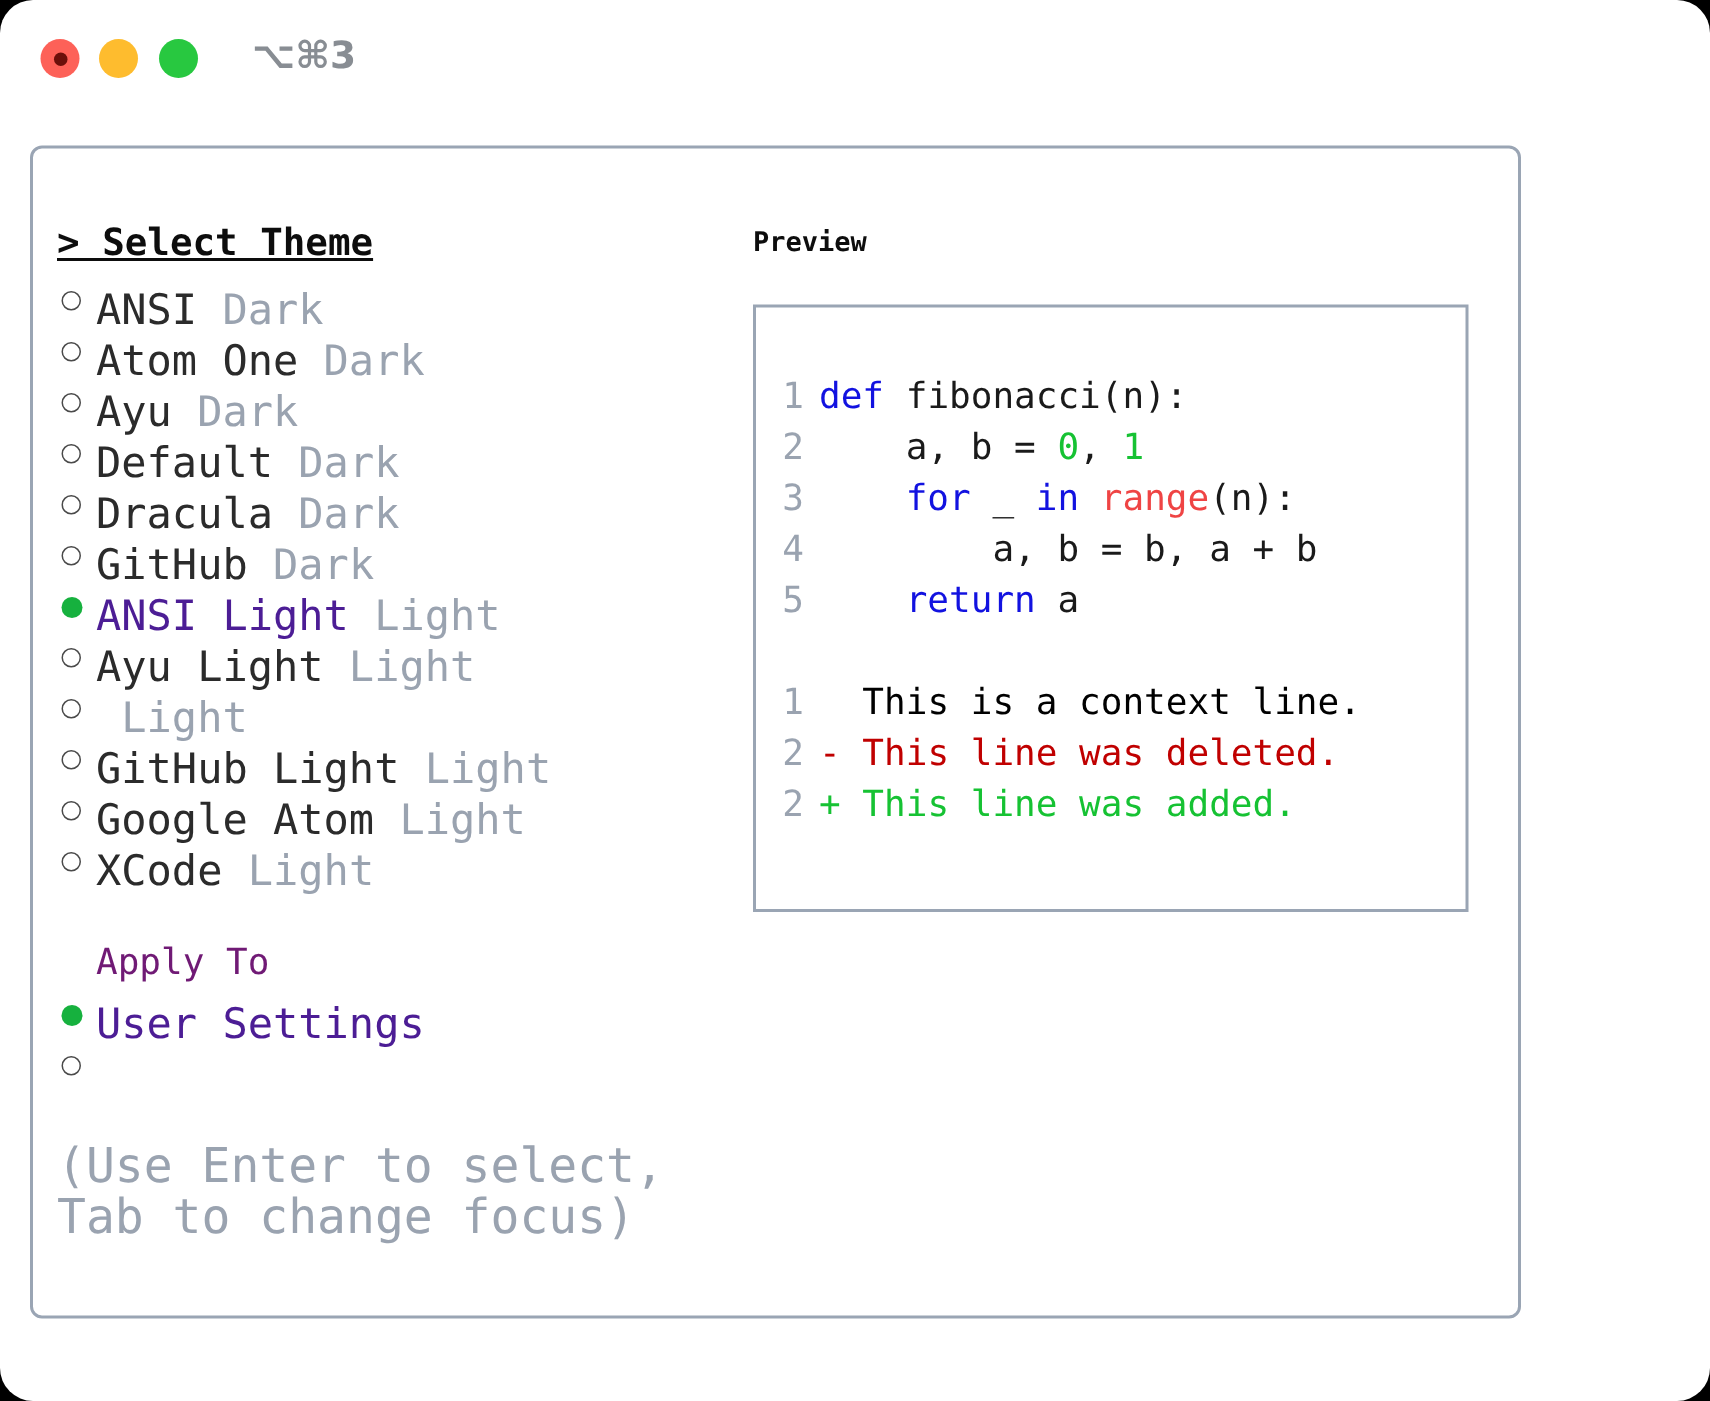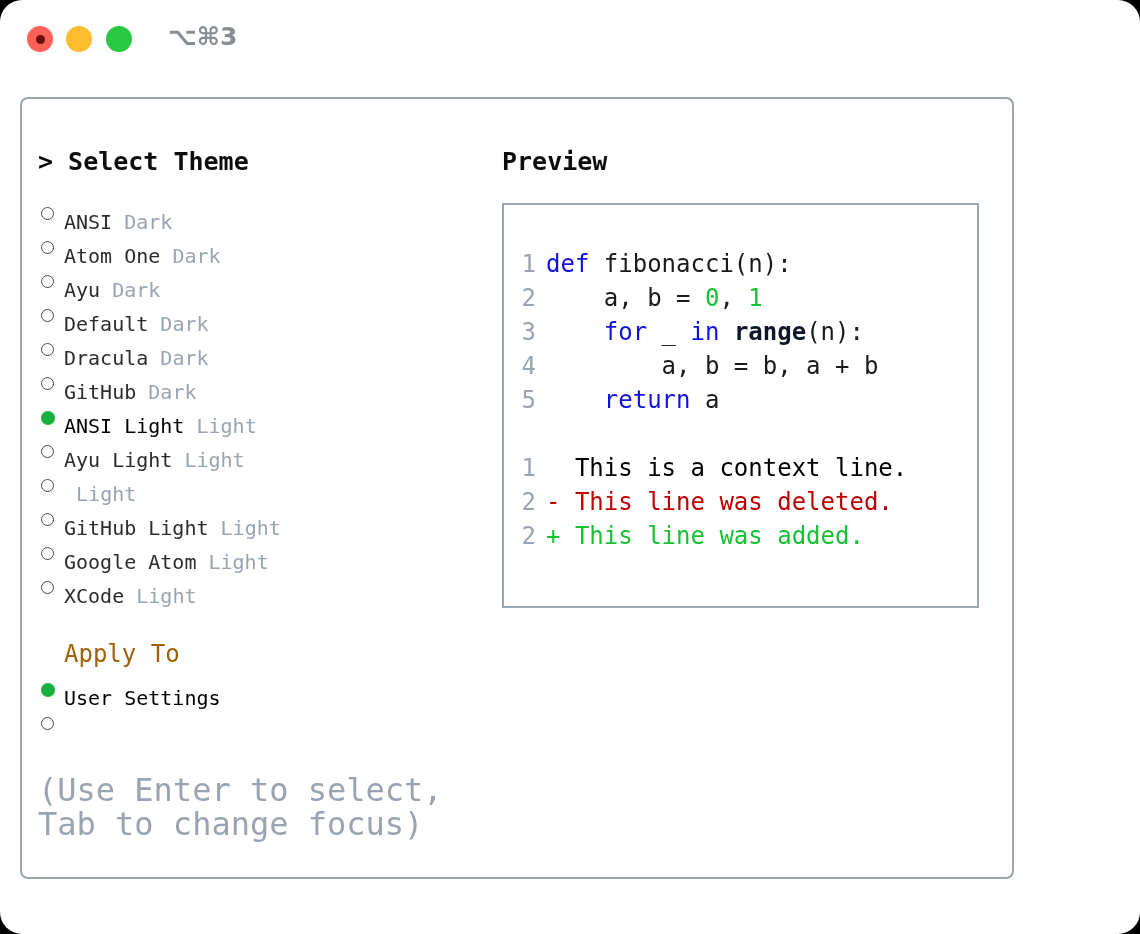--- a/index.html
+++ b/index.html
@@ -70,28 +70,29 @@
     position: absolute;
     left: 16px; top: 46px;
     width: 460px;
   }
   #theme-header {
     font-size: 25px;
     font-weight: bold;
     color: #0d0d0d;
     line-height: 34px;
     white-space: pre;
-    margin-bottom: 16px;
+    margin-bottom: 3px;
+    text-decoration: underline;
   }
   .theme-row {
     display: flex;
     align-items: baseline;
     height: 34px;
     line-height: 34px;
-    font-size: 20px;
+    font-size: 28px;
     white-space: pre;
   }
   .bullet {
     display: inline-block;
     width: 26px;
     flex: 0 0 26px;
     position: relative;
     height: 34px;
   }
   .bullet .mark {
@@ -103,28 +104,28 @@
   .bullet.off .mark {
     border: 1.8px solid #4a4a4a;
     background: transparent;
   }
   .bullet.on .mark {
     background: #16b13e;
     border: none;
     width: 14px; height: 14px;
   }
   .theme-name { color: #2b2b2b; }
-  .theme-row.selected .theme-name { color: #000000; }
+  .theme-row.selected .theme-name { color: #4c1d95; }
   .theme-badge { color: #9aa3b0; }
 
   .section-gap { height: 34px; }
 
   #apply-header {
     font-size: 24px;
-    color: #a16207;
+    color: #701a75;
     line-height: 34px;
     padding-left: 26px;
     white-space: pre;
   }
 
   #hint-gap { height: 34px; }
   #hint {
     font-size: 32px;
     color: #9aa3b0;
     line-height: 34px;
@@ -133,21 +134,21 @@
     word-spacing: 0px;
   }
 
   
   #preview-column {
     position: absolute;
     left: 480px; top: 46px;
     width: 500px;
   }
   #preview-header {
-    font-size: 25px;
+    font-size: 18px;
     font-weight: bold;
     color: #0d0d0d;
     line-height: 34px;
   }
   #preview-box {
     margin-top: 24px;
     width: 477px;
     height: 405px;
     border: 2px solid #9aa5b4;
     background: #ffffff;
@@ -162,21 +163,21 @@
   }
   .lineno {
     flex: 0 0 42px;
     text-align: right;
     padding-right: 10px;
     color: #9aa3b0;
   }
   .codetext { color: #1a1a1a; }
   .kw  { color: #1212e0; }
   .num { color: #16c233; }
-  .bi  { color: #0f172a; font-weight: bold; }
+  .bi  { color: #ef4444; }
   .blank-line { height: 34px; }
   .ctx { color: #000000; }
   .del { color: #c00000; }
   .add { color: #16c233; }
 </style>
 </head>
 <body>
 
 <div id="window">
 

